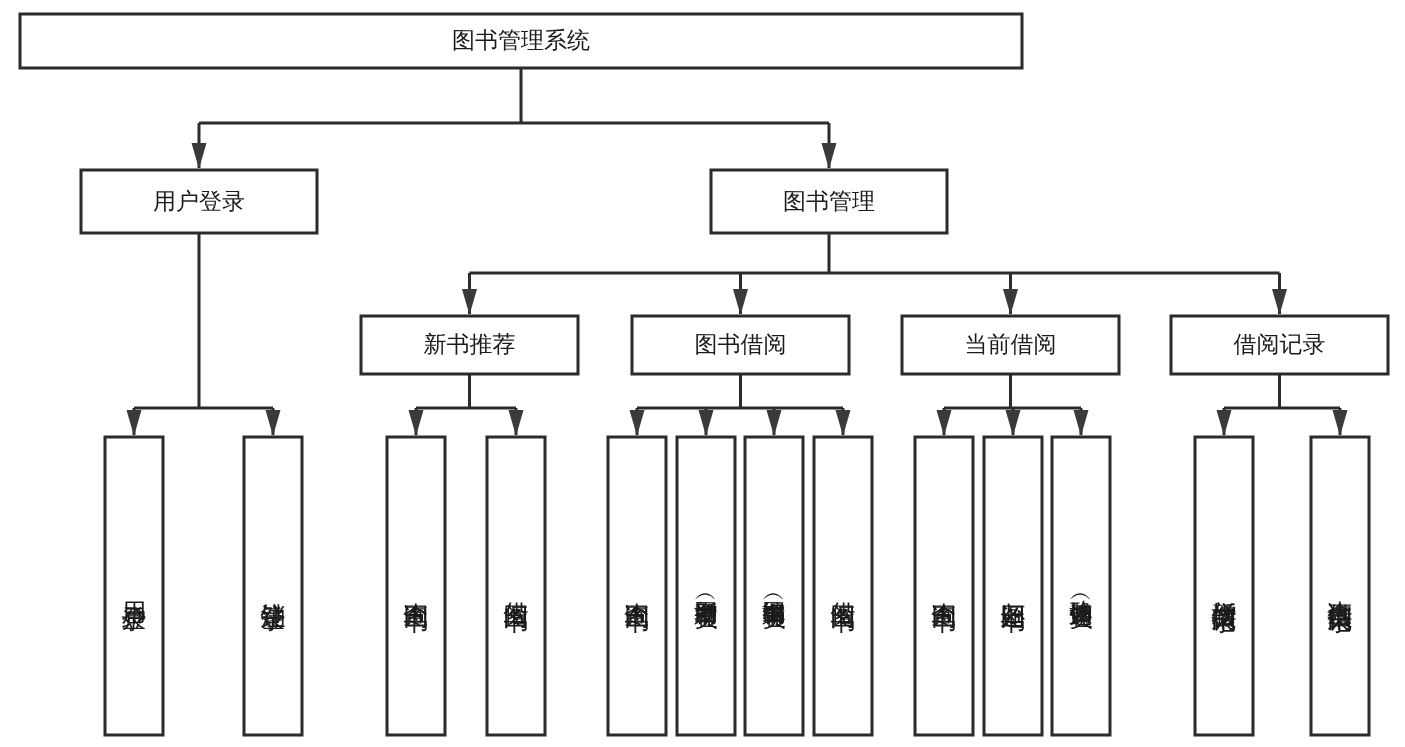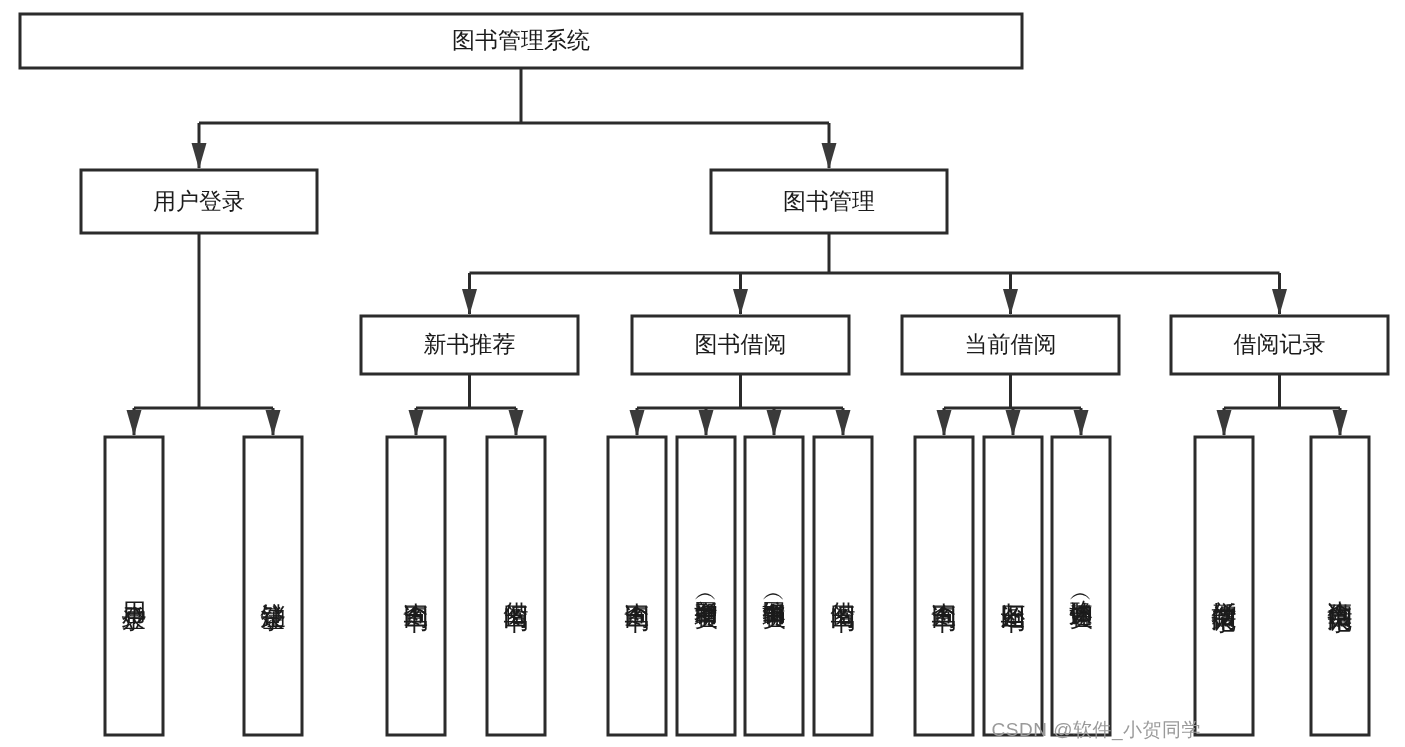--- a/index.html
+++ b/index.html
@@ -244,15 +244,14 @@
         <span class="leaf-label" style="font-size: 23px; letter-spacing: 1px;">确认归还（管理员）</span>
       </div>
       <div class="leaf-label-wrap" style="left: 1195px; top: 437px; width: 58px; height: 298px;">
         <span class="leaf-label">新增借阅记录</span>
       </div>
       <div class="leaf-label-wrap" style="left: 1311px; top: 437px; width: 58px; height: 298px;">
         <span class="leaf-label">查询借阅记录</span>
       </div>
     </div>
 
-  <div class="watermark">CSDN @软件_小贺同学</div>
 
 </div>
 
 </body></html>

